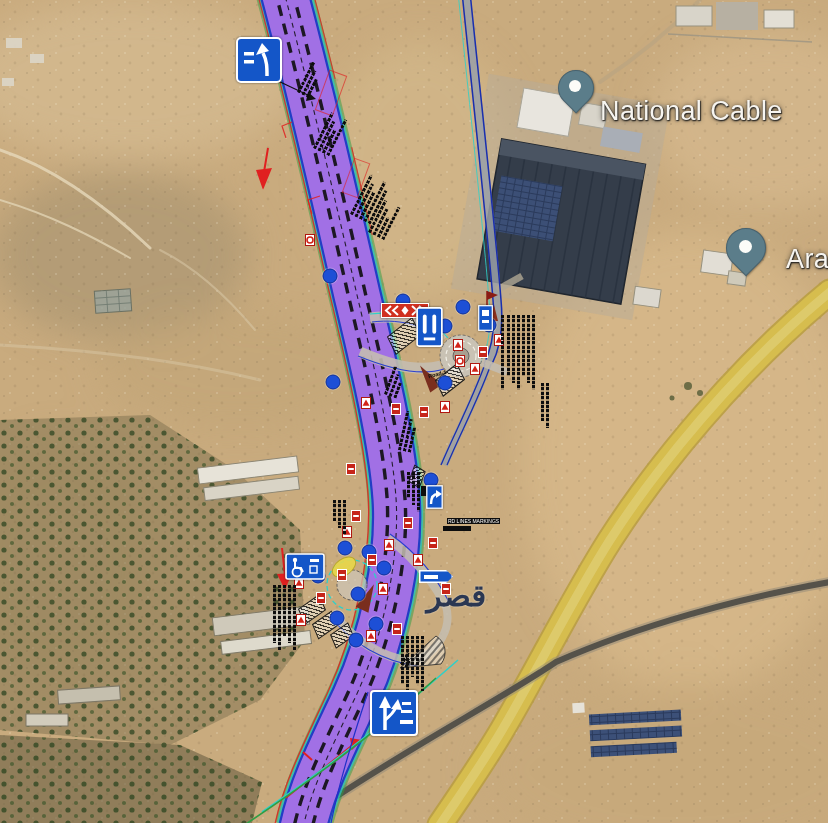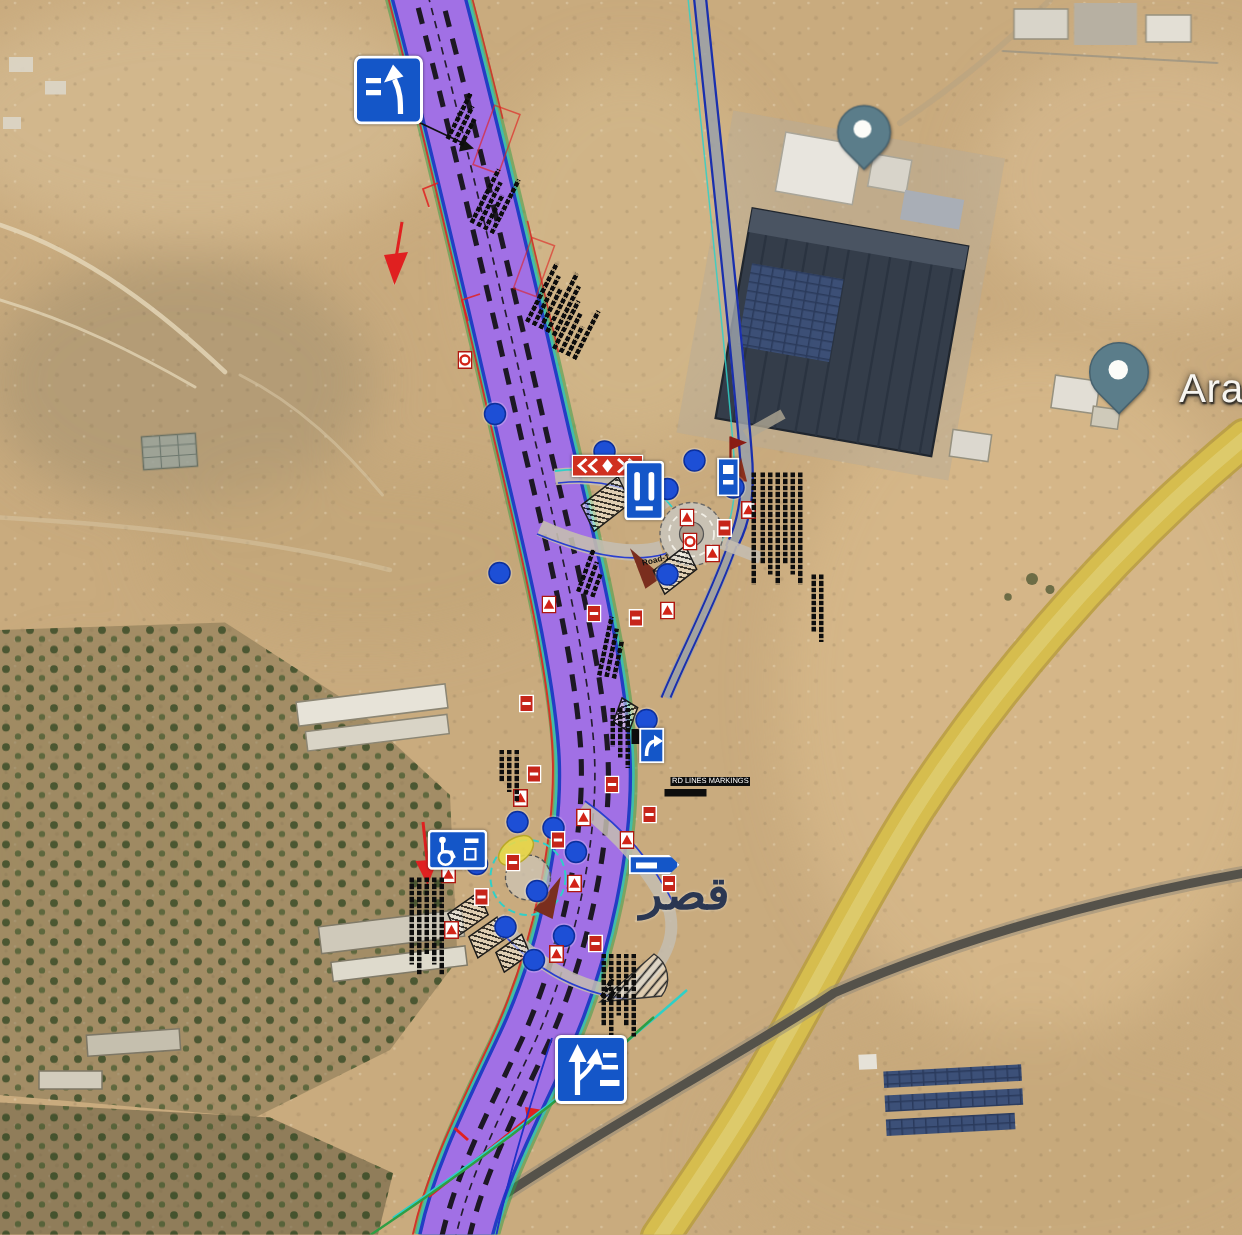--- a/index.html
+++ b/index.html
@@ -268,20 +268,21 @@
       </g>
 
       <path d="M 400,668 L 436,636 A 19 19 0 0 1 441,664 Z" fill="url(#hatchp)" stroke="#333" stroke-width=".9"></path>
     </g>
   </svg>
 
   <div class="pin" style="left:558px;top:70px;">
     <div class="body" style="width:34px;height:34px;background:#5b7d8a;border:1px solid #47626f;border-radius:50% 50% 50% 0;transform:rotate(-45deg);"></div>
     <div class="hole" style="left:11px;top:10px;"></div>
   </div>
+  <div class="poi-label" style="left:600px;top:96px;">National Cable</div>
 
   <div class="pin" style="left:726px;top:228px;">
     <div class="body" style="width:38px;height:38px;background:#5b7d8a;border:1px solid #47626f;border-radius:50% 50% 50% 0;transform:rotate(-45deg);"></div>
     <div class="hole" style="left:13px;top:12px;width:13px;height:13px;"></div>
   </div>
   <div class="poi-label" style="left:786px;top:244px;">Ara</div>
 
   <div class="ar-label" style="left:428px;top:578px;">قصر</div>
 
   <div class="sign" style="left:236px;top:37px;">

